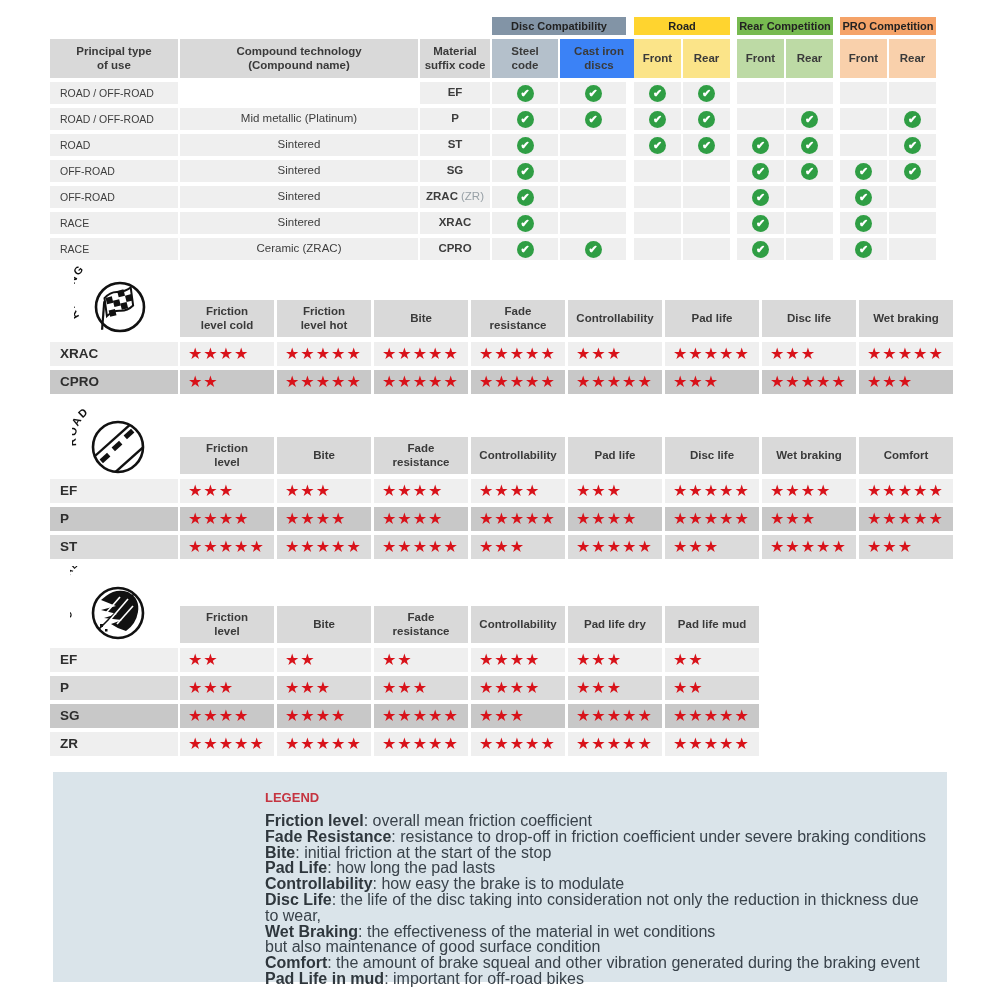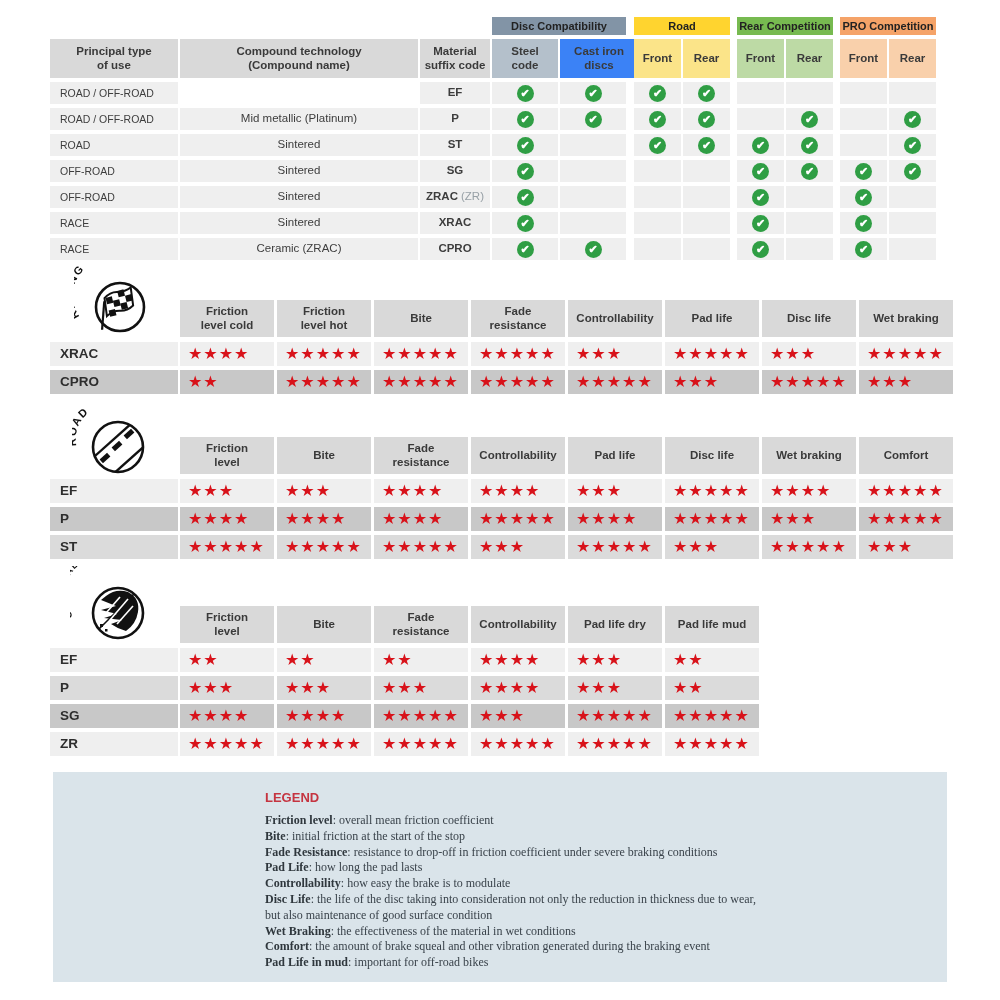--- a/index.html
+++ b/index.html
@@ -18,21 +18,21 @@
          font-size:11px;font-weight:700;display:flex;align-items:center;justify-content:center;}
   .rlabel{justify-content:flex-start;padding-left:10px;font-weight:700;font-size:13.5px;color:#2e2e2e;}
   .rhdr{background:#d9d9d9;font-weight:700;font-size:11.5px;color:#3a3a3a;}
   .stars{justify-content:flex-start;padding-left:8px;font-size:16px;letter-spacing:1px;
          color:#d8121a;overflow:hidden;}
   .shade-light{background:#efefef;}
   .shade-mid{background:#dbdbdb;}
   .shade-dark{background:#c8c8c8;}
   .legend-box{background:#dae4ea;box-sizing:border-box;padding:18px 20px 0 212px;}
   .legend-title{font-weight:700;font-size:13px;color:#c53440;margin-bottom:8px;}
-  .legend-line{font-size:12px;line-height:15.8px;color:#39424a;font-family:Liberation Serif, serif;}
+  .legend-line{font-size:16px;line-height:15.8px;color:#39424a;}
   .legend-term{font-weight:700;color:#2f373d;}
   svg text{font-family:"Liberation Sans",sans-serif;}
 </style>
 </head>
 <body>
 
 <div class="page">
 
   <div class="abs" style="left:50px;top:17px;width:890px;height:248px;">
       <div class="cell group-hdr" style="left: 442px; top: 0px; width: 134px; height: 18px; background: rgb(130, 148, 166);">Disc Compatibility</div>
@@ -304,25 +304,25 @@
       <div class="cell stars shade-light" style="left: 324px; top: 126px; width: 94px; height: 24px;">★★★★★</div>
       <div class="cell stars shade-light" style="left: 421px; top: 126px; width: 94px; height: 24px;">★★★★★</div>
       <div class="cell stars shade-light" style="left: 518px; top: 126px; width: 94px; height: 24px;">★★★★★</div>
       <div class="cell stars shade-light" style="left: 615px; top: 126px; width: 94px; height: 24px;">★★★★★</div>
     </div>
 
   <div class="abs legend-box" style="left:53px;top:772px;width:894px;height:210px;">
     <div class="legend-title">LEGEND</div>
     <div>
         <div class="legend-line"><span class="legend-term">Friction level</span>: overall mean friction coefficient</div>
+        <div class="legend-line"><span class="legend-term">Fade Resistance</span>: resistance to drop-off in friction coefficient under severe braking conditions</div>
         <div class="legend-line"><span class="legend-term">Bite</span>: initial friction at the start of the stop</div>
-        <div class="legend-line"><span class="legend-term">Fade Resistance</span>: resistance to drop-off in friction coefficient under severe braking conditions</div>
         <div class="legend-line"><span class="legend-term">Pad Life</span>: how long the pad lasts</div>
         <div class="legend-line"><span class="legend-term">Controllability</span>: how easy the brake is to modulate</div>
         <div class="legend-line"><span class="legend-term">Disc Life</span>: the life of the disc taking into consideration not only the reduction in thickness due to wear,</div>
+        <div class="legend-line"><span class="legend-term">Wet Braking</span>: the effectiveness of the material in wet conditions</div>
         <div class="legend-line">but also maintenance of good surface condition</div>
-        <div class="legend-line"><span class="legend-term">Wet Braking</span>: the effectiveness of the material in wet conditions</div>
         <div class="legend-line"><span class="legend-term">Comfort</span>: the amount of brake squeal and other vibration generated during the braking event</div>
         <div class="legend-line"><span class="legend-term">Pad Life in mud</span>: important for off-road bikes</div>
       </div>
   </div>
 
 </div>
 
 </body></html>

